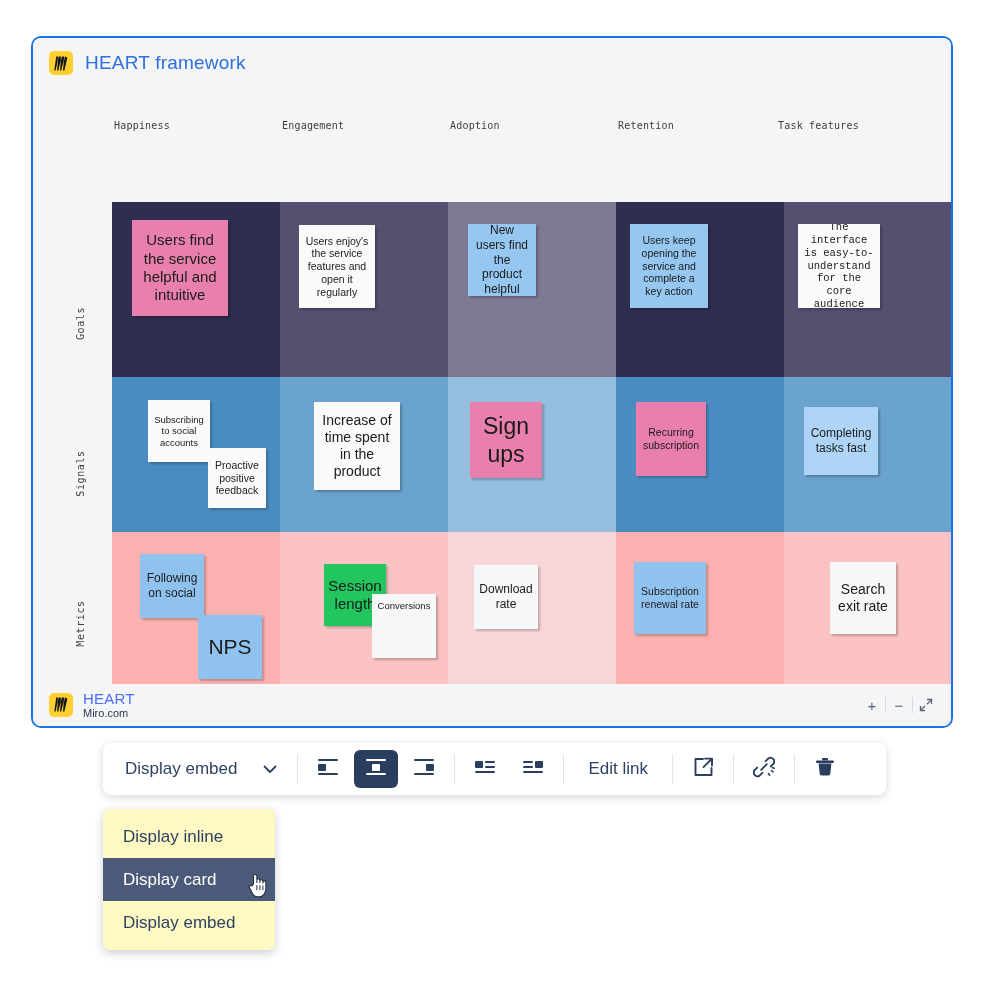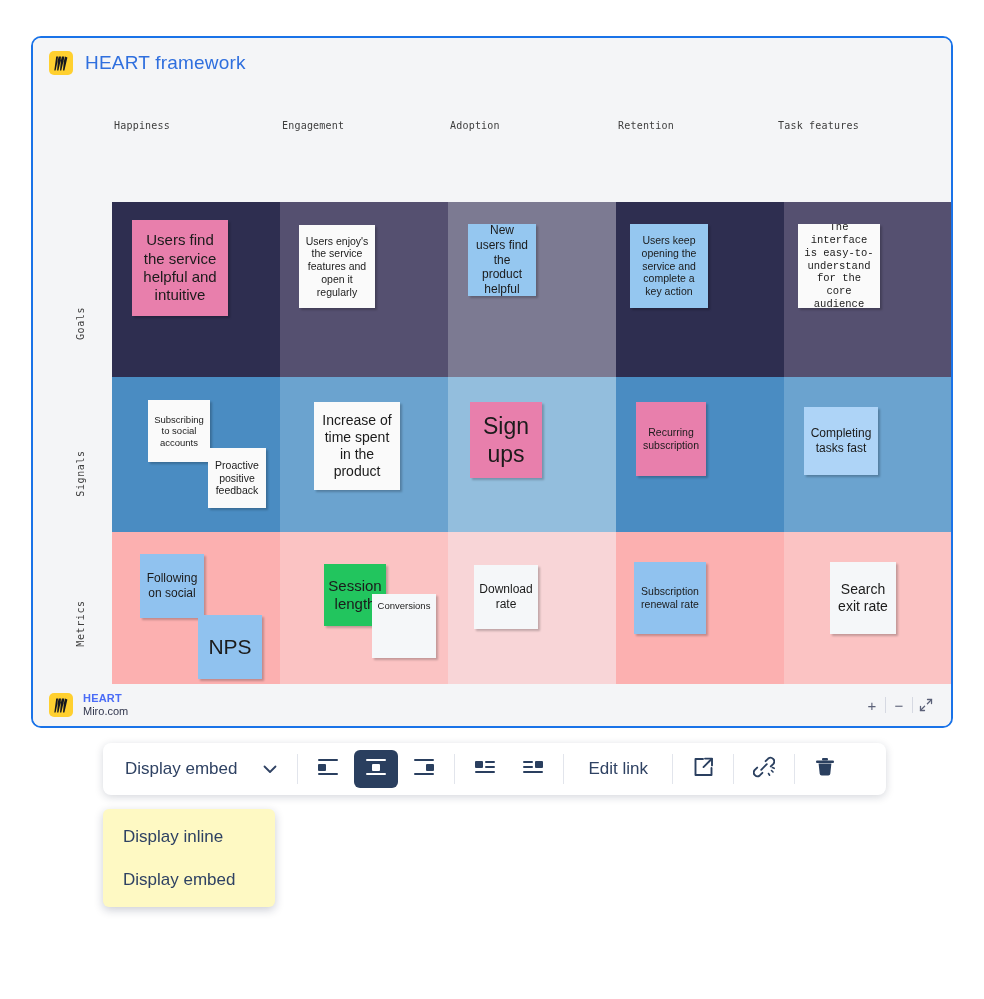--- a/index.html
+++ b/index.html
@@ -120,21 +120,21 @@
     position: absolute;
     left: 0; bottom: 0; right: 0;
     height: 42px;
     background: #f4f5f7;
     display: flex;
     align-items: center;
     padding: 0 12px 0 16px;
   }
   .footer-left { display:flex; align-items:center; gap:10px; }
   .footer-texts { display:flex; flex-direction:column; line-height:1.15; }
-  .footer-brand { color:#4a6cf7; font-size:11px; font-weight:bold; letter-spacing:.2px;}
+  .footer-brand { color:#4a6cf7; font-size:15px; font-weight:normal; letter-spacing:.2px;}
   .footer-domain { color:#31364d; font-size:11px; }
   .footer-right { margin-left:auto; display:flex; align-items:center; }
   .zoom-btn {
     width: 26px; height: 26px;
     display:flex; align-items:center; justify-content:center;
     color:#5b6178; font-size:15px;
   }
   .vdiv { width:1px; height:16px; background:#d6d9e2; }
 
   
@@ -418,16 +418,25 @@
         <rect x="8" y="2" width="6" height="2.6" rx="1.1" fill="currentColor"></rect>
       </svg>
     </span>
   </div>
 </div>
 
 <div class="dropdown">
   <div class="dd-item">
     <span>Display inline</span>
   </div>
+  <div class="dd-item selected">
+    <span>Display card</span>
+    <span class="cursor-hand">
+      <svg width="22" height="26" viewBox="0 0 22 26">
+        <path d="M5.5 11.5 V4.2 a1.7 1.7 0 0 1 3.4 0 V10.5 V8.2 a1.5 1.5 0 0 1 3 0 V10.6 V9.2 a1.5 1.5 0 0 1 3 0 V11 V10.4 a1.5 1.5 0 0 1 3 0 V16.5 c0 4.2 -2.4 8.2 -6.4 8.2 h-2.2 c-2.3 0 -3.6 -1.2 -4.6 -3 L1.6 16 a1.6 1.6 0 0 1 2.5 -2 Z" fill="#ffffff" stroke="#222d3f" stroke-width="1.1" stroke-linejoin="round"></path>
+        <path d="M8.9 13.5 V17.8 M11.9 13.8 V17.8 M14.9 14 V17.8" stroke="#222d3f" stroke-width="1" stroke-linecap="round"></path>
+      </svg>
+    </span>
+  </div>
   <div class="dd-item">
     <span>Display embed</span>
   </div>
 </div>
 
 </body></html>

